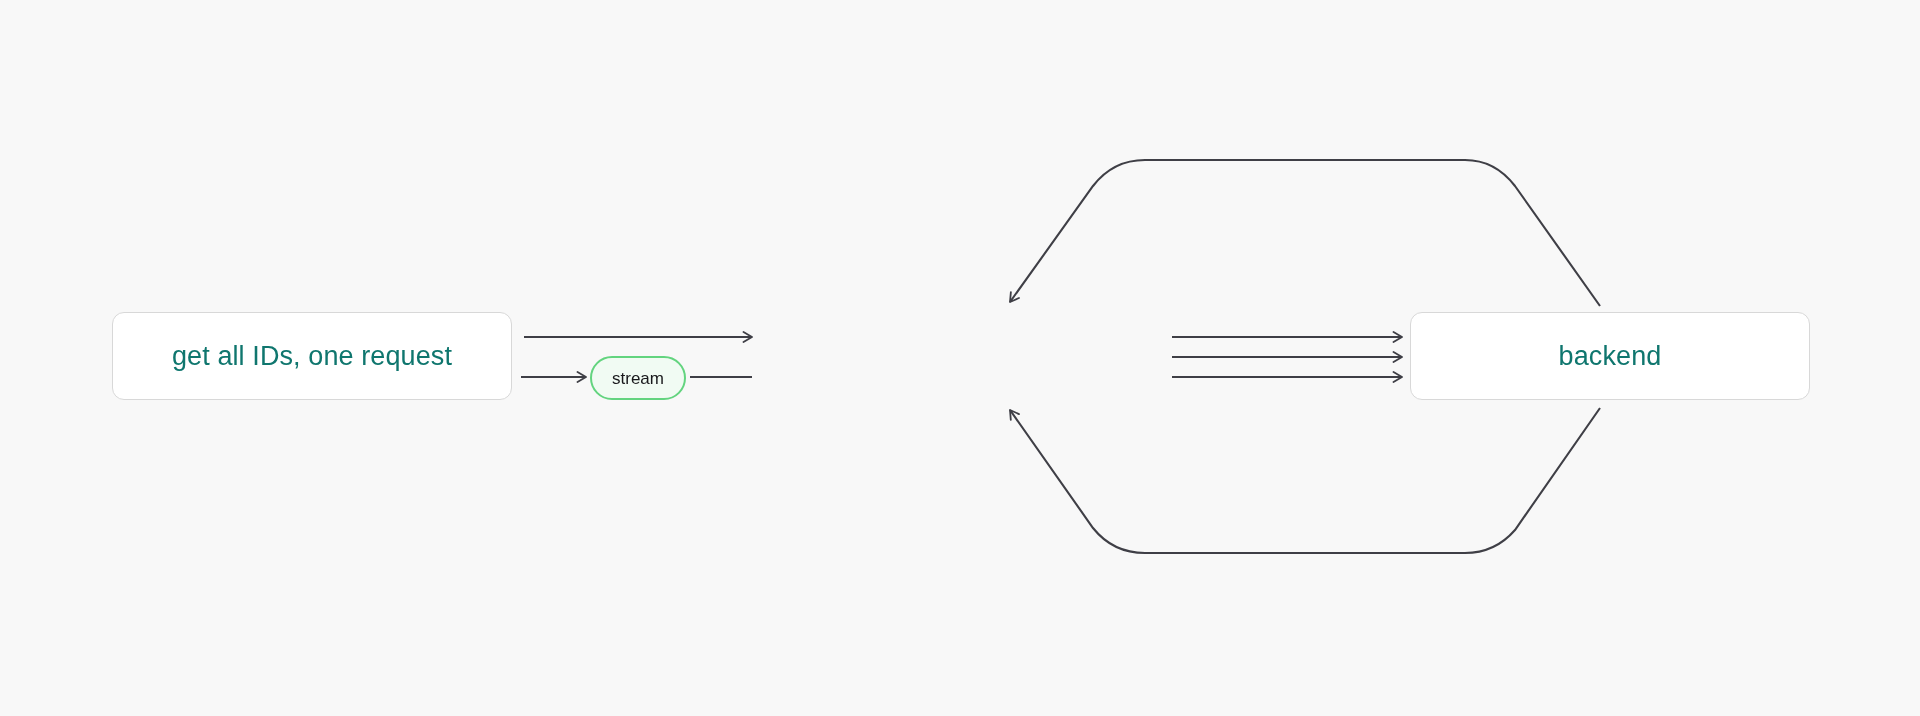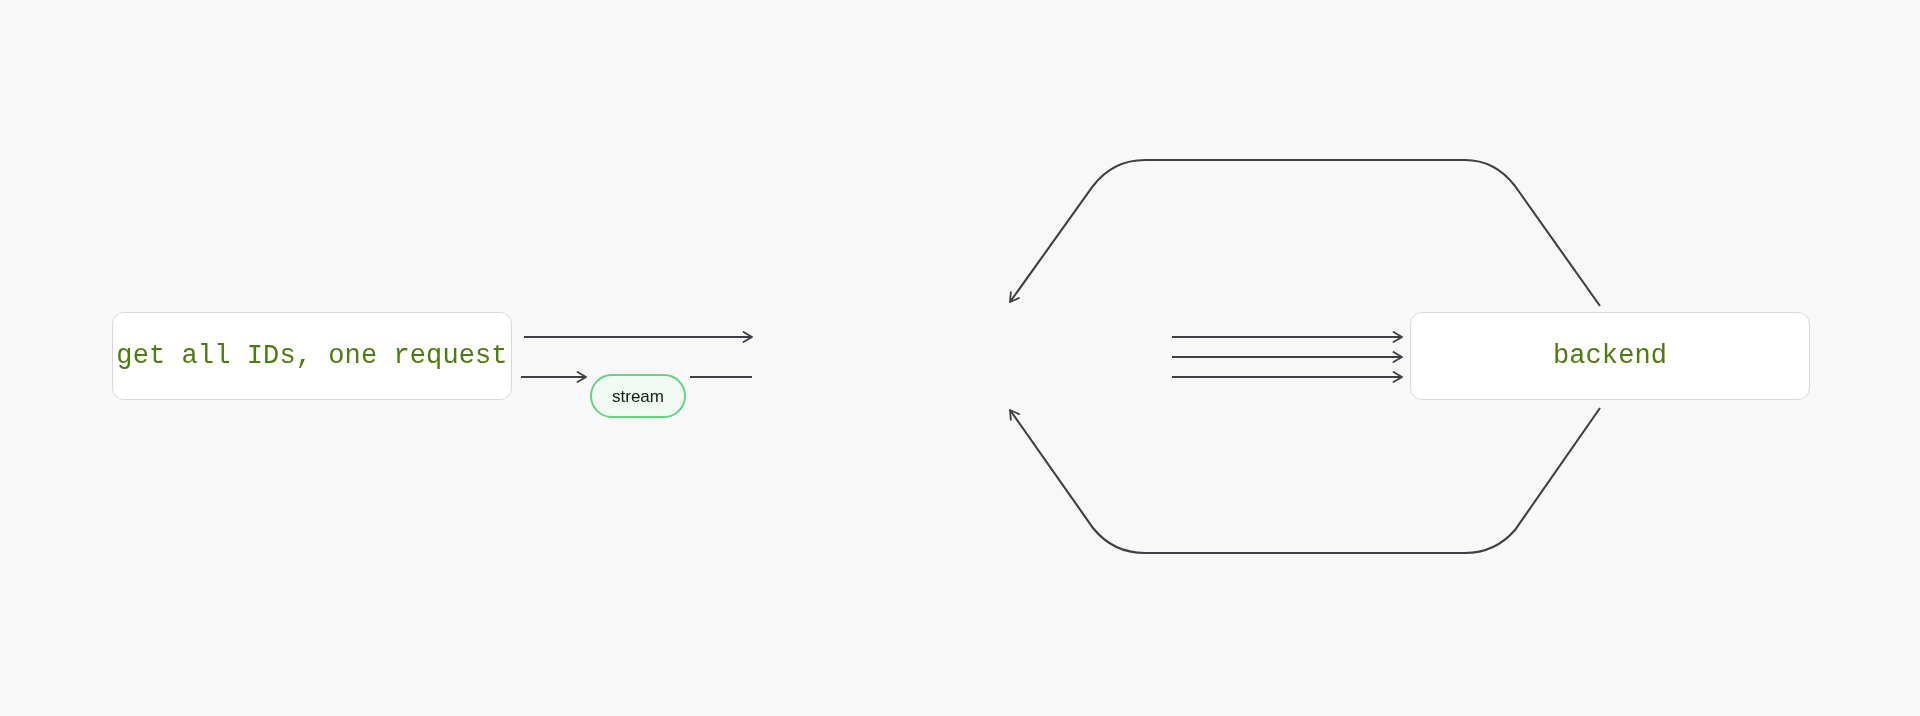--- a/index.html
+++ b/index.html
@@ -28,26 +28,25 @@
   }
   .node {
     position: absolute;
     box-sizing: border-box;
     display: flex;
     align-items: center;
     justify-content: center;
     border-radius: 12px;
     border: 1.6px solid #d8d8d8;
     background: #ffffff;
-    color: #4d7c0f;
+    color: #0f766e;
     font-size: 27px;
     font-weight: 400;
     letter-spacing: 0.1px;
     z-index: 3;
-    font-family: Liberation Mono, monospace;
   }
   .node.accent-blue {
     background: #eff6fe;
     border-color: #a5cdf5;
   }
   .node-label {
     white-space: nowrap;
     line-height: 1;
   }
   .edge-pill {
@@ -56,21 +55,20 @@
     display: flex;
     align-items: center;
     justify-content: center;
     border-radius: 999px;
     border: 2.2px solid #63d47f;
     background: #f1fbf3;
     color: #18181b;
     font-size: 17px;
     line-height: 1;
     z-index: 4;
-    margin-top: 18px;
   }
   .edge-pill-label { white-space: nowrap; }
 </style>
 </head>
 <body>
 
 <div id="diagram-canvas">
 
   <svg id="edge-layer" viewBox="0 0 1920 716" xmlns="http://www.w3.org/2000/svg">
     <defs>

